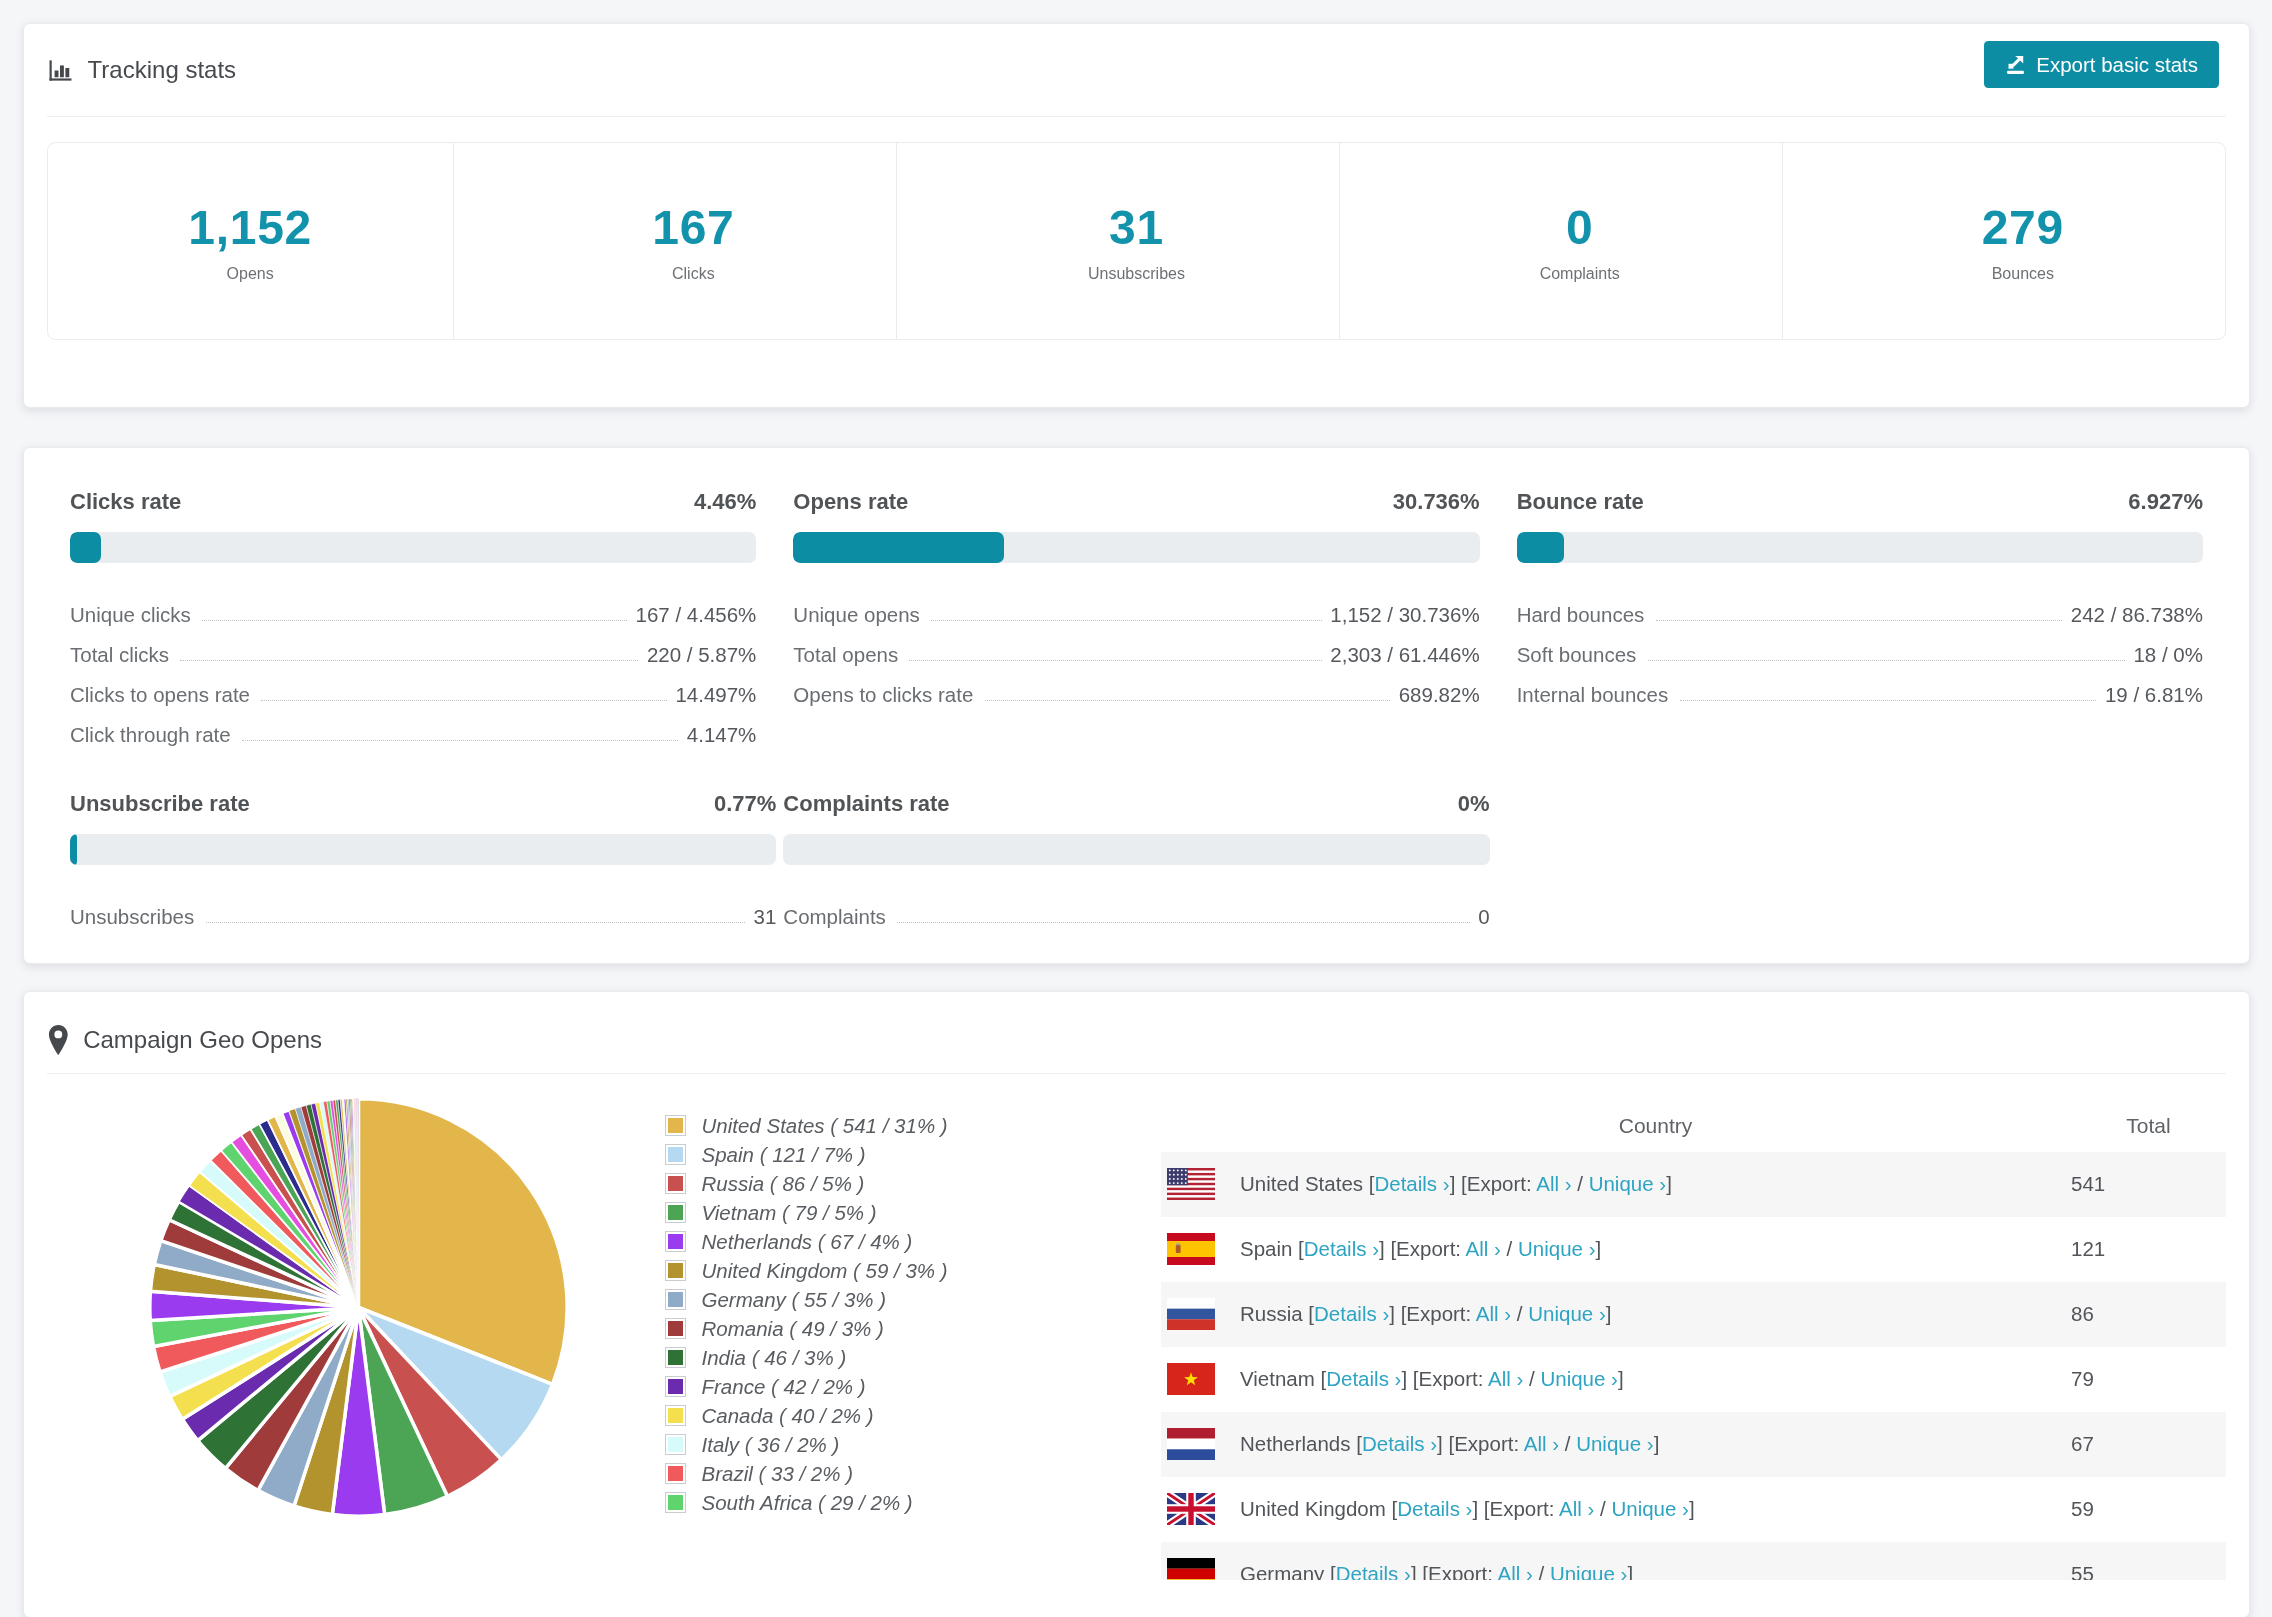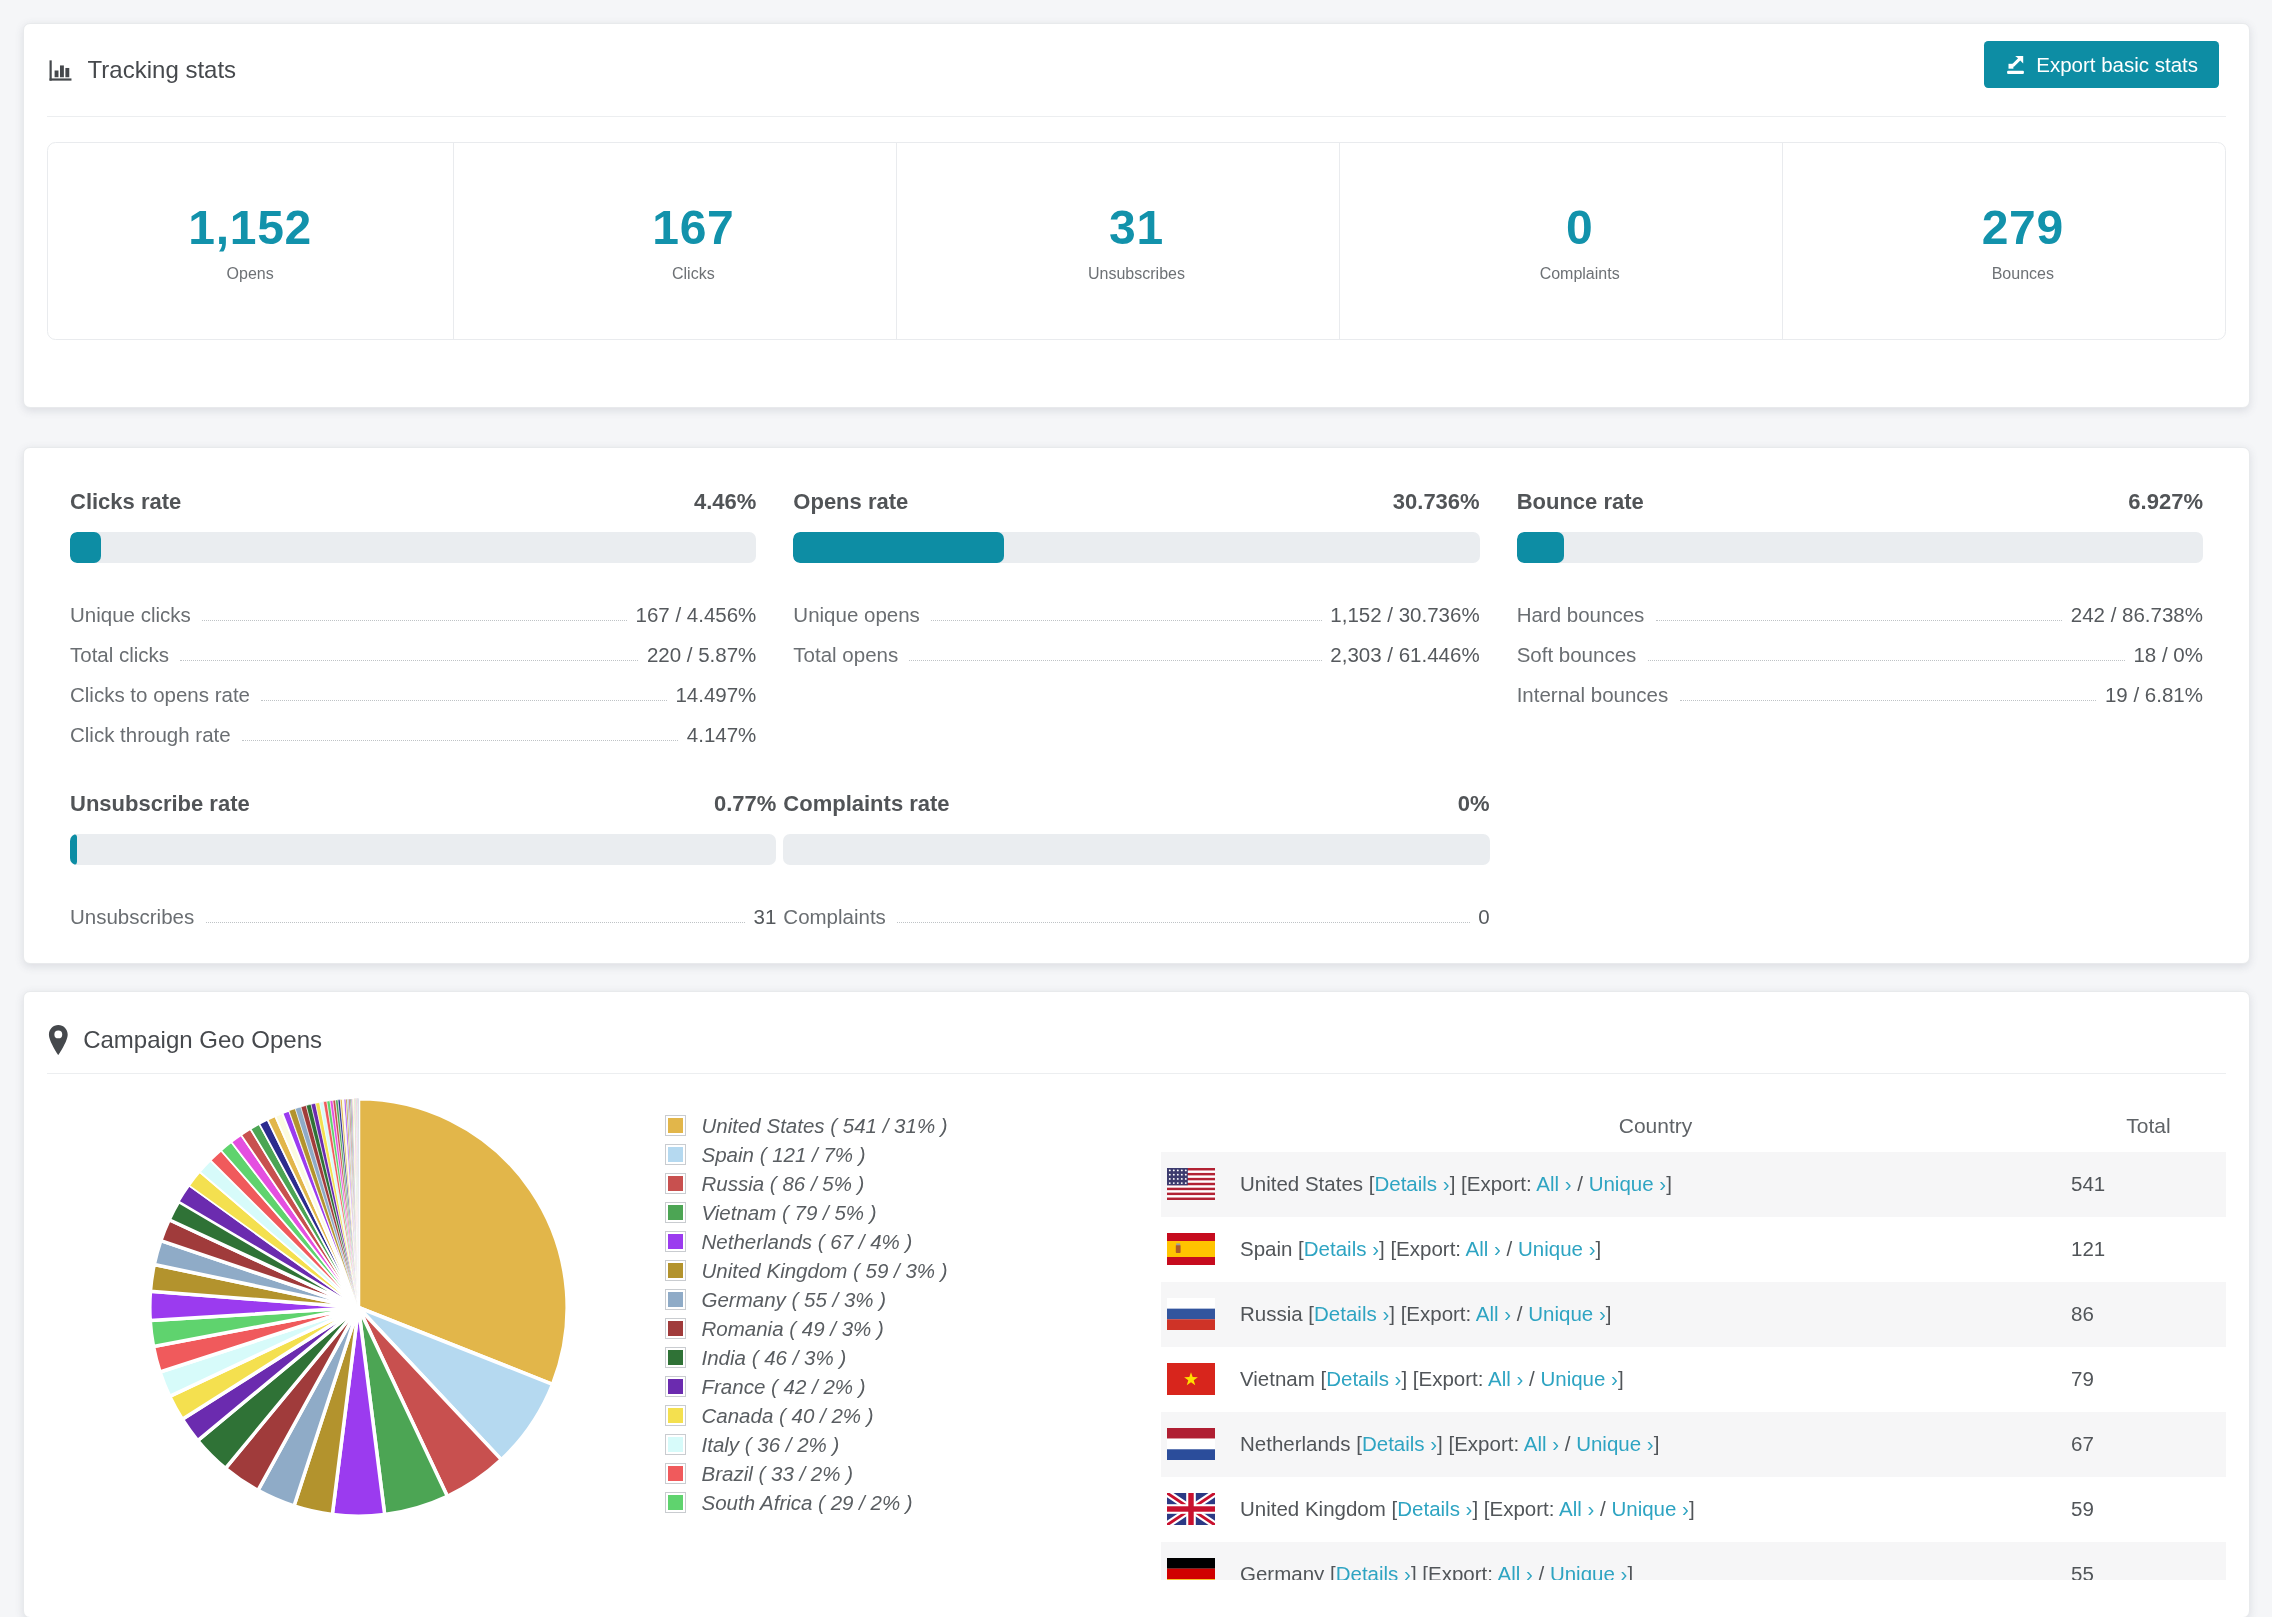--- a/index.html
+++ b/index.html
@@ -161,20 +161,25 @@
           <div class="detail-row">
             <span class="detail-label">Unique opens</span>
                    <span class="detail-leader"></span>
                    <span class="detail-value">1,152 / 30.736%</span>
           </div>
           <div class="detail-row">
             <span class="detail-label">Total opens</span>
                    <span class="detail-leader"></span>
                    <span class="detail-value">2,303 / 61.446%</span>
           </div>
+          <div class="detail-row">
+            <span class="detail-label">Opens to clicks rate</span>
+                   <span class="detail-leader"></span>
+                   <span class="detail-value">689.82%</span>
+          </div>
         </div>
       </div>
       <div>
         <div class="rate-head">
       <span class="rate-title">Bounce rate</span>
       <span class="rate-value">6.927%</span>
     </div>
     <div class="rate-track">
       <div class="rate-fill" style="width:6.927%"></div>
     </div>

